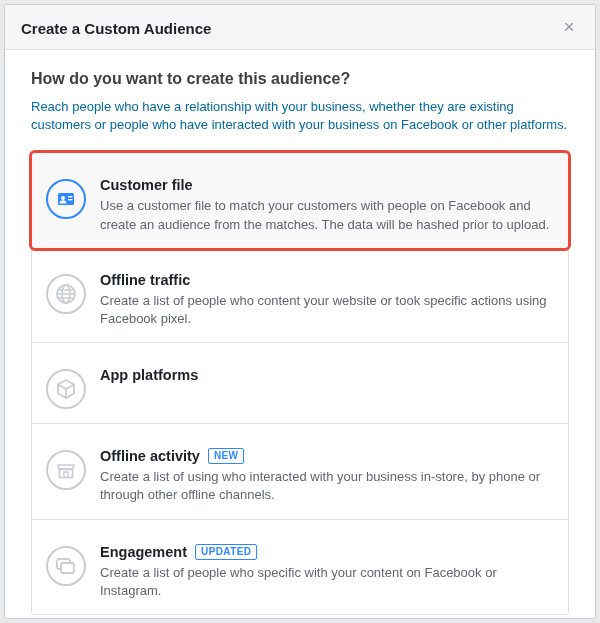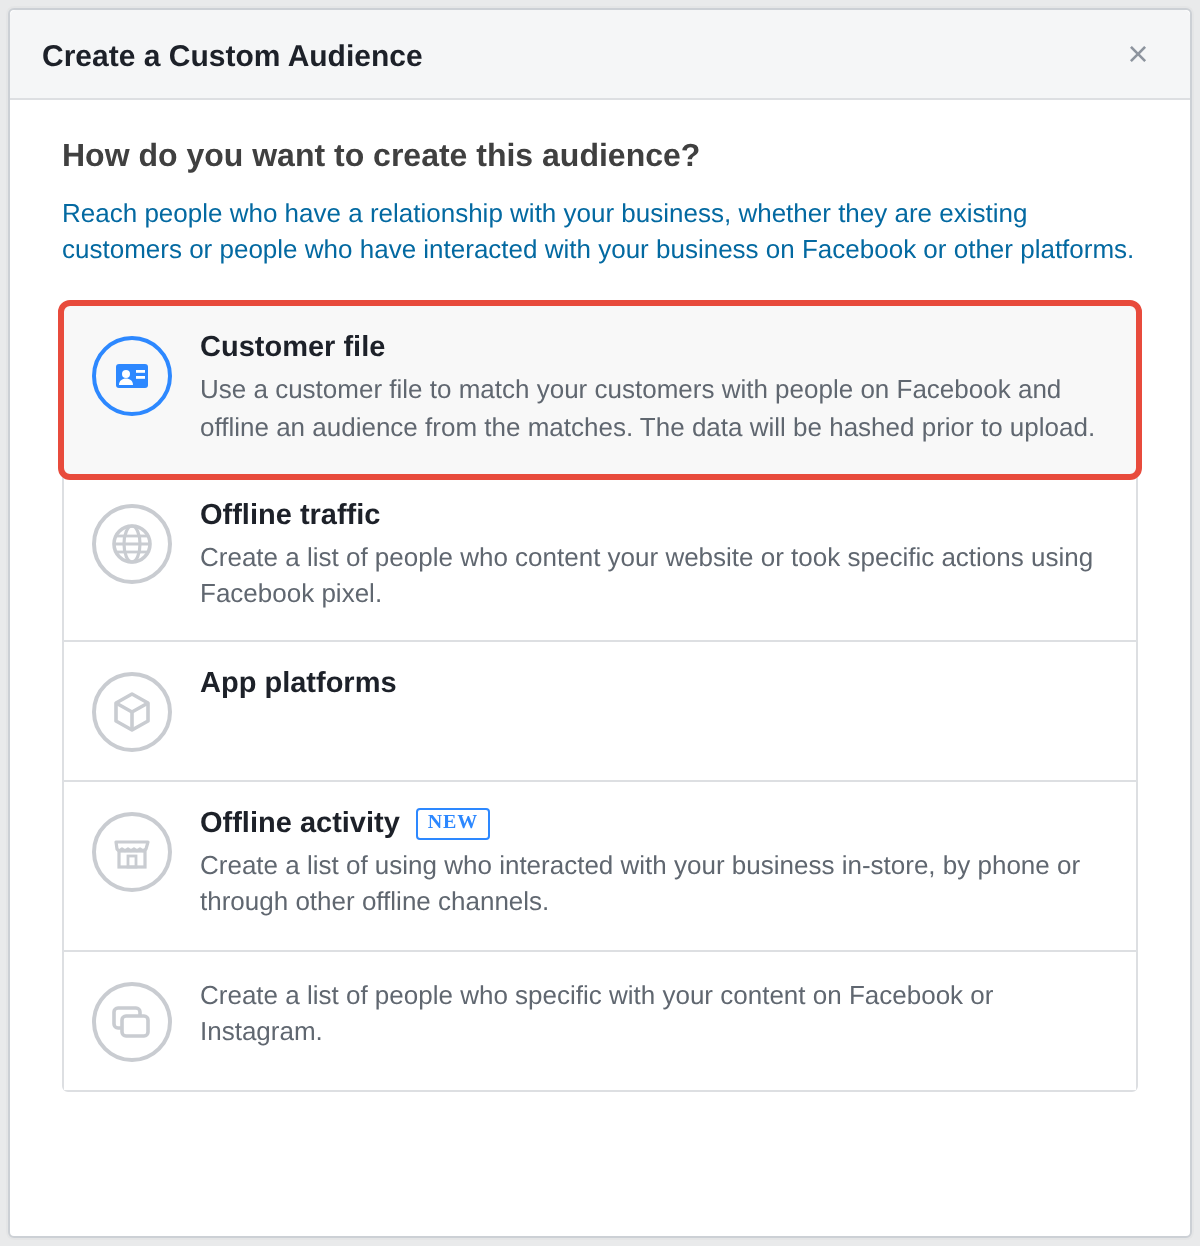--- a/index.html
+++ b/index.html
@@ -64,21 +64,21 @@
     line-height: 1.4;
     margin: 0 0 18px 0;
   }
   .option-list {
     border: 1px solid #dddfe2;
     border-radius: 3px;
   }
   .option {
     display: flex;
     align-items: flex-start;
-    padding: 13px 16px 14px 14px;
+    padding: 24px 16px 14px 14px;
     border-bottom: 1px solid #dddfe2;
     background: #fff;
     cursor: pointer;
   }
   .option:last-child { border-bottom: none; }
   .option.highlight {
     background: #f8f8f8;
     position: relative;
     border: 3px solid #e84b3c;
     border-radius: 6px;
@@ -114,21 +114,20 @@
   .badge {
     display: inline-block;
     font-size: 10px;
     font-weight: bold;
     letter-spacing: 0.4px;
     padding: 1px 5px;
     border: 1px solid;
     border-radius: 2px;
     line-height: 1.2;
     vertical-align: middle;
-    font-family: Liberation Serif, serif;
   }
   .badge.new { color: #2d88ff; border-color: #2d88ff; background: #fff; }
   .badge.updated { color: #2d88ff; border-color: #2d88ff; background: #fff; }
   svg { display: block; }
 </style>
 </head>
 <body>
 
 <div class="modal">
 
@@ -153,21 +152,21 @@
             <circle cx="17" cy="19" r="2" fill="#fff"></circle>
             <path d="M13.5 24.5 c0-2 1.6-3.2 3.5-3.2 s3.5 1.2 3.5 3.2 z" fill="#fff"></path>
             <rect x="22" y="17" width="4.5" height="1.4" fill="#fff"></rect>
             <rect x="22" y="20" width="4.5" height="1.4" fill="#fff"></rect>
           </svg>
         </div>
         <div class="option-text">
           <p class="option-title">
             <span>Customer file</span>
           </p>
-          <p class="option-desc">Use a customer file to match your customers with people on Facebook and offline an audience from the matches. The data will be hashed prior to upload.</p>
+          <p class="option-desc">Use a customer file to match your customers with people on Facebook and create an audience from the matches. The data will be hashed prior to upload.</p>
         </div>
       </div>
 
       <div class="option">
         <div class="icon-wrap">
           <svg width="40" height="40" viewBox="0 0 40 40">
             <circle cx="20" cy="20" r="19" fill="none" stroke="#c9ccd1" stroke-width="2"></circle>
             <circle cx="20" cy="20" r="9" fill="none" stroke="#c9ccd1" stroke-width="1.8"></circle>
             <ellipse cx="20" cy="20" rx="4" ry="9" fill="none" stroke="#c9ccd1" stroke-width="1.6"></ellipse>
             <line x1="11" y1="20" x2="29" y2="20" stroke="#c9ccd1" stroke-width="1.6"></line>
@@ -219,19 +218,23 @@
 
       <div class="option">
         <div class="icon-wrap">
           <svg width="40" height="40" viewBox="0 0 40 40">
             <circle cx="20" cy="20" r="19" fill="none" stroke="#c9ccd1" stroke-width="2"></circle>
             <rect x="11" y="13" width="13" height="10" rx="2" fill="none" stroke="#c9ccd1" stroke-width="1.8"></rect>
             <rect x="15" y="17" width="13" height="10" rx="2" fill="#fff" stroke="#c9ccd1" stroke-width="1.8"></rect>
           </svg>
         </div>
         <div class="option-text">
+          <p class="option-title">
+            <span>Engagement</span>
+            <span class="badge updated">UPDATED</span>
+          </p>
           <p class="option-desc">Create a list of people who specific with your content on Facebook or Instagram.</p>
         </div>
       </div>
 
     </div>
   </div>
 </div>
 
 </body></html>

